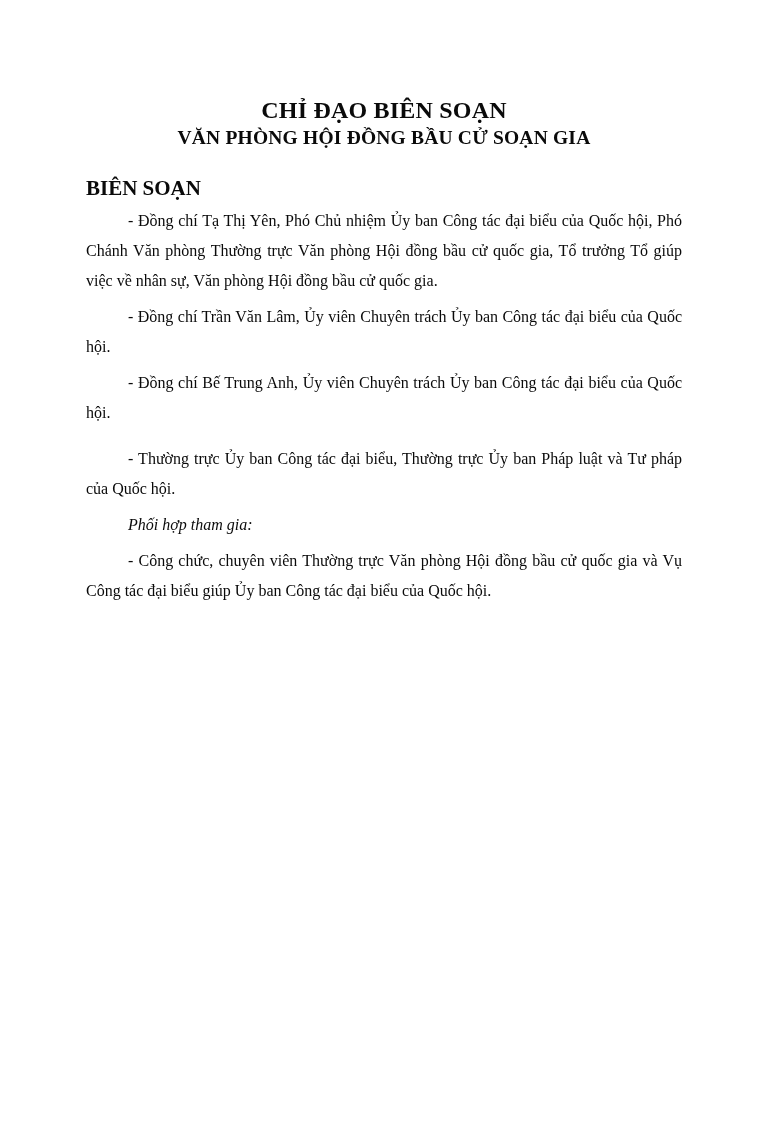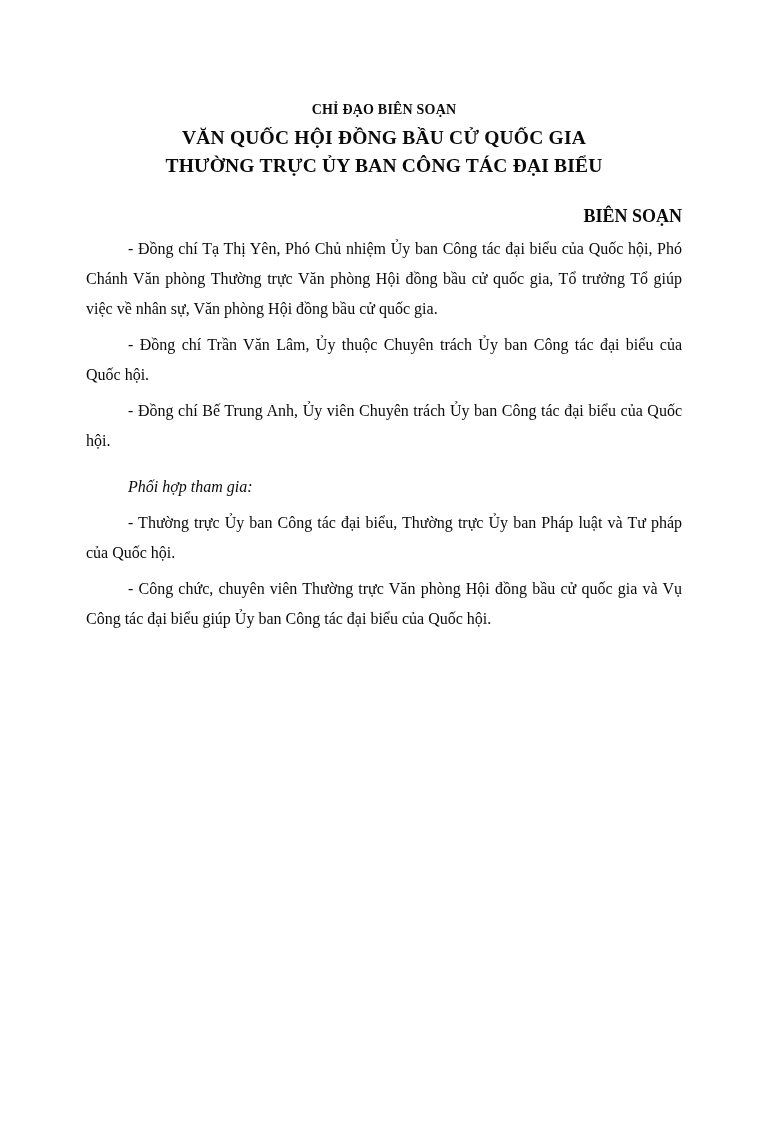--- a/index.html
+++ b/index.html
@@ -21,33 +21,33 @@
     padding: 96px 86px 60px 86px;
   }
   .doc-body {
     width: 100%;
   }
   .heading-block {
     text-align: center;
     margin: 0;
   }
   .heading-line {
-    font-size: 14px;
+    font-size: 24px;
     font-weight: bold;
     line-height: 28px;
     letter-spacing: 0.2px;
     margin: 0;
   }
   .heading-line.sub {
     font-weight: bold;
     font-size: 19.5px;
   }
   .section-title {
-    text-align: right;
-    font-size: 18px;
+    text-align: left;
+    font-size: 21px;
     font-weight: bold;
     line-height: 28px;
     margin: 22px 0 4px 0;
   }
   p.para {
     font-size: 16px;
     line-height: 30px;
     margin: 0 0 6px 0;
     text-align: justify;
     text-indent: 42px;
@@ -65,31 +65,30 @@
   }
 </style>
 </head>
 <body>
 
 <div class="page">
   <div class="doc-body">
 
     <div class="heading-block">
       <div class="heading-line">CHỈ ĐẠO BIÊN SOẠN</div>
-      <div class="heading-line sub">VĂN QUỐC HỘI ĐỒNG BẦU CỬ QUỐC GIA</div>
-      <div class="heading-line sub">THƯỜNG TRỰC ỦY BAN CÔNG TÁC ĐẠI BIỂU</div>
+      <div class="heading-line sub">VĂN PHÒNG HỘI ĐỒNG BẦU CỬ SOẠN GIA</div>
     </div>
 
     <div class="section-title">BIÊN SOẠN</div>
 
     <p class="para">- Đồng chí Tạ Thị Yên, Phó Chủ nhiệm Ủy ban Công tác đại biểu của Quốc hội, Phó Chánh Văn phòng Thường trực Văn phòng Hội đồng bầu cử quốc gia, Tổ trưởng Tổ giúp việc về nhân sự, Văn phòng Hội đồng bầu cử quốc gia.</p>
-    <p class="para">- Đồng chí Trần Văn Lâm, Ủy thuộc Chuyên trách Ủy ban Công tác đại biểu của Quốc hội.</p>
+    <p class="para">- Đồng chí Trần Văn Lâm, Ủy viên Chuyên trách Ủy ban Công tác đại biểu của Quốc hội.</p>
     <p class="para">- Đồng chí Bế Trung Anh, Ủy viên Chuyên trách Ủy ban Công tác đại biểu của Quốc hội.</p>
 
     <div class="spacer-sm"></div>
 
+    <p class="para">- Thường trực Ủy ban Công tác đại biểu, Thường trực Ủy ban Pháp luật và Tư pháp của Quốc hội.</p>
+
     <p class="para italic">Phối hợp tham gia:</p>
-
-    <p class="para">- Thường trực Ủy ban Công tác đại biểu, Thường trực Ủy ban Pháp luật và Tư pháp của Quốc hội.</p>
     <p class="para">- Công chức, chuyên viên Thường trực Văn phòng Hội đồng bầu cử quốc gia và Vụ Công tác đại biểu giúp Ủy ban Công tác đại biểu của Quốc hội.</p>
 
   </div>
 </div>
 
 </body></html>

